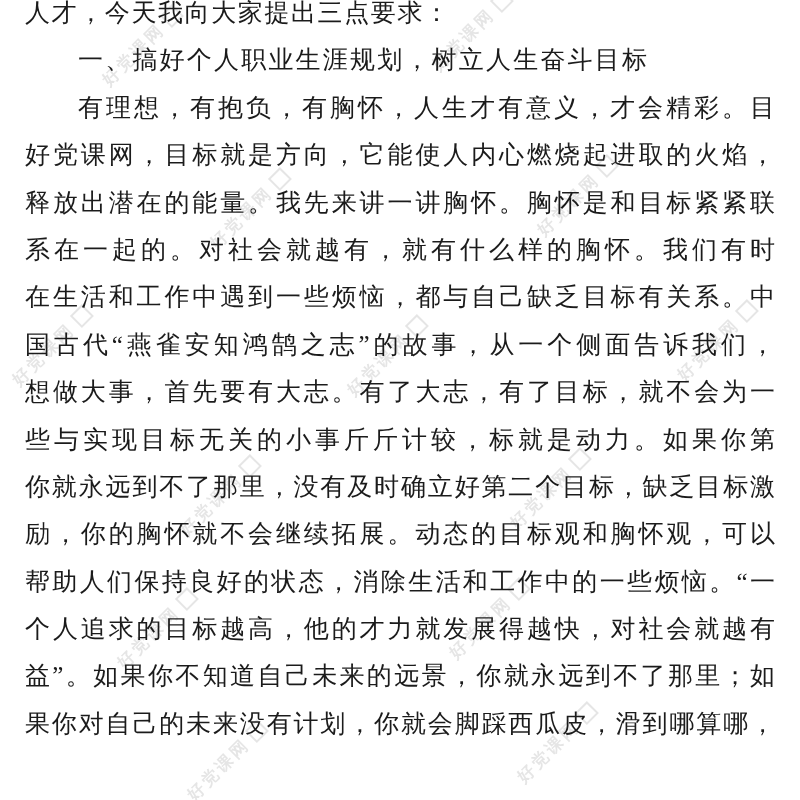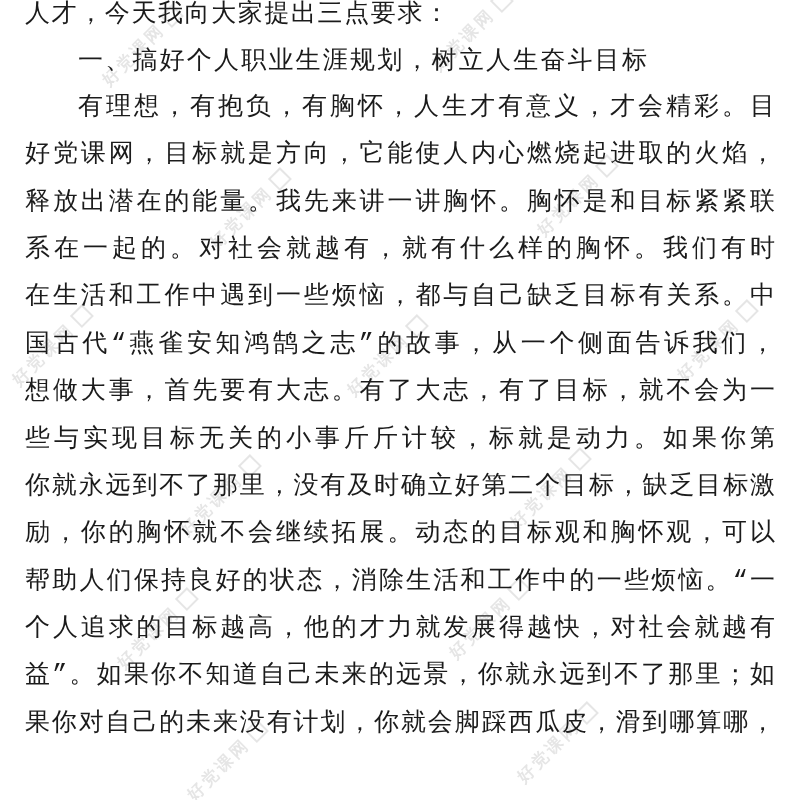--- a/index.html
+++ b/index.html
@@ -29,21 +29,20 @@
     height: 47.4px;
     line-height: 47.4px;
     font-size: 25px;
     white-space: nowrap;
   }
   .line.j {
     white-space: normal;
     text-align: justify;
     text-align-last: justify;
     overflow: hidden;
-    font-family: Liberation Mono, monospace;
   }
   .line.indent { padding-left: 53px; }
   .line.ragged { letter-spacing: 1.6px; }
   .line.heading { letter-spacing: 2.2px; }
   
   .wm {
     position: absolute;
     transform: rotate(-45deg);
     transform-origin: center;
     color: rgba(0, 0, 0, 0.10);

